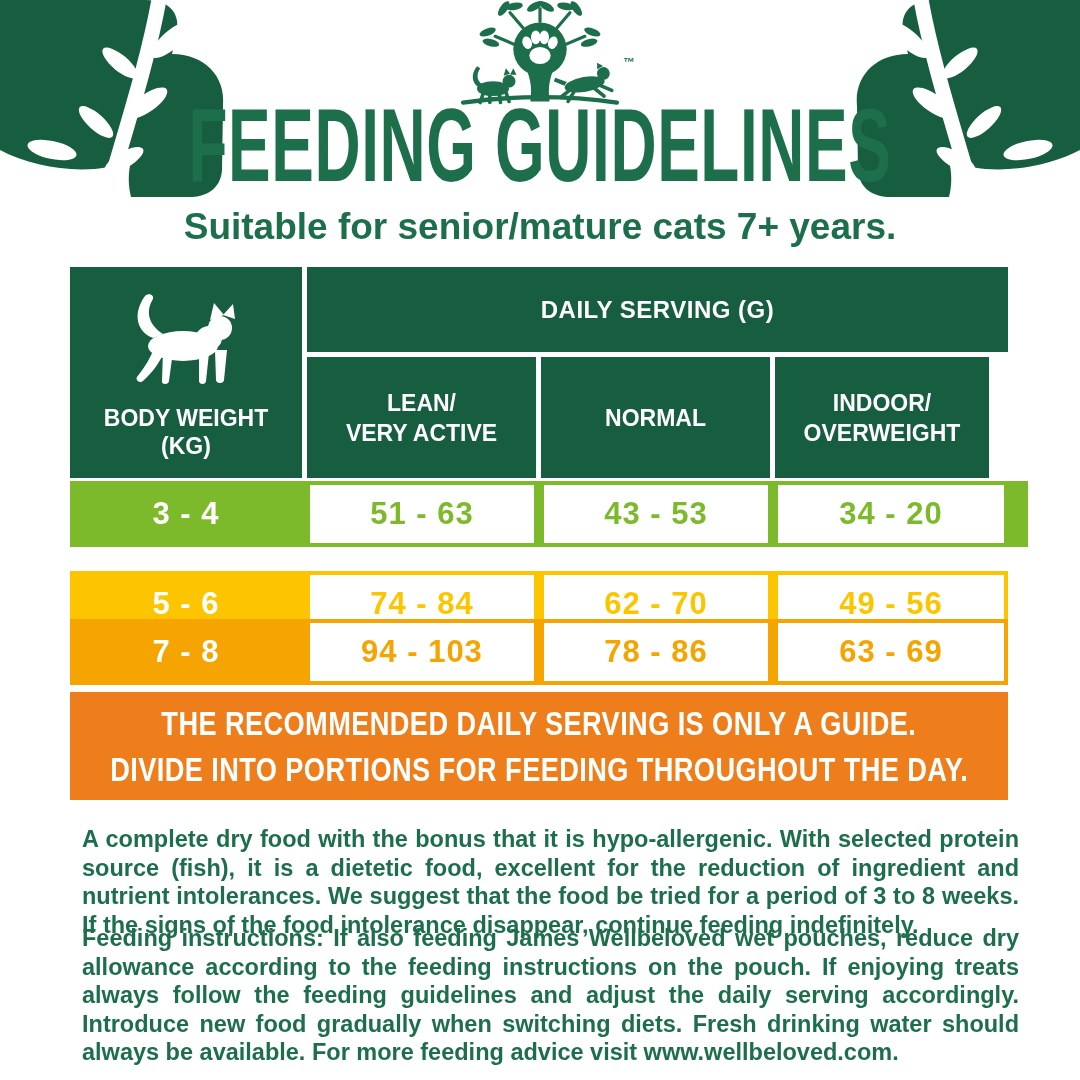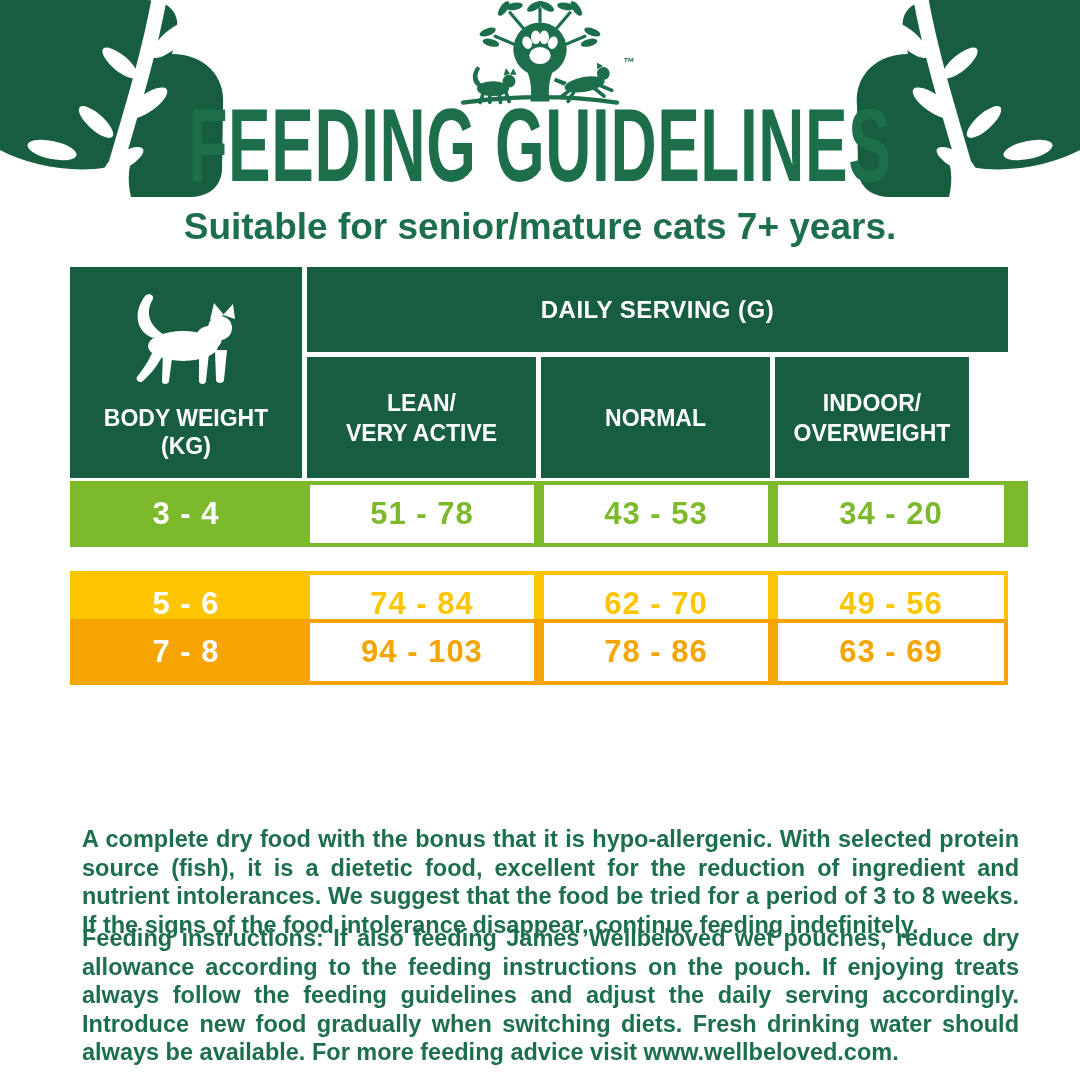--- a/index.html
+++ b/index.html
@@ -25,21 +25,21 @@
     font-size:37px;font-weight:bold;color:#1d6f4c;
   }
   
   .tbl{position:absolute;left:70px;top:267px;width:938px;height:421px;}
   .cell{position:absolute;background:#175d40;color:#fff;display:flex;flex-direction:column;align-items:center;justify-content:center;text-align:center;}
   .c-corner{left:0;top:0;width:232px;height:211px;gap:6px;}
   .c-daily{left:237px;top:0;width:701px;height:85px;font-size:24px;font-weight:bold;letter-spacing:.5px;}
   .c-sub{top:90px;height:121px;font-size:23px;font-weight:bold;line-height:30px;}
   .c-sub1{left:237px;width:229px;}
   .c-sub2{left:471px;width:229px;}
-  .c-sub3{left:705px;width:194px;}
+  .c-sub3{left:705px;width:214px;}
   .bw-label{font-size:23px;font-weight:bold;line-height:28px;}
   .row{position:absolute;left:0;width:938px;height:66px;}
   .row1{top:214px;padding-left:20px;} .row2{top:283px;} .row3{top:352px;}
   .row .wlabel{
     position:absolute;left:0;top:0;width:232px;height:66px;
     display:flex;align-items:center;justify-content:center;
     color:#fff;font-size:31px;font-weight:bold;letter-spacing:1px;
   }
   .row .vcell{
     position:absolute;top:4px;height:58px;background:#fff;
@@ -199,37 +199,41 @@
     <div class="cell c-sub c-sub2">
       <div>NORMAL</div>
     </div>
     <div class="cell c-sub c-sub3">
       <div>INDOOR/</div>
       <div>OVERWEIGHT</div>
     </div>
 
     <div class="row row1" style="background: rgb(124, 186, 43);">
       <div class="wlabel">3 - 4</div>
-      <div class="vcell v1" style="color: rgb(124, 186, 43);">51 - 78</div>
+      <div class="vcell v1" style="color: rgb(124, 186, 43);">51 - 63</div>
       <div class="vcell v2" style="color: rgb(124, 186, 43);">43 - 53</div>
       <div class="vcell v3" style="color: rgb(124, 186, 43);">34 - 20</div>
     </div>
 
     <div class="row row2" style="background: rgb(253, 197, 0); margin-top: 21px;">
       <div class="wlabel">5 - 6</div>
       <div class="vcell v1" style="color: rgb(253, 197, 0);">74 - 84</div>
       <div class="vcell v2" style="color: rgb(253, 197, 0);">62 - 70</div>
       <div class="vcell v3" style="color: rgb(253, 197, 0);">49 - 56</div>
     </div>
 
     <div class="row row3" style="background: rgb(246, 164, 2);">
       <div class="wlabel">7 - 8</div>
       <div class="vcell v1" style="color: rgb(246, 164, 2);">94 - 103</div>
       <div class="vcell v2" style="color: rgb(246, 164, 2);">78 - 86</div>
       <div class="vcell v3" style="color: rgb(246, 164, 2);">63 - 69</div>
     </div>
   </div>
 
+  <div class="banner">
+    <div>THE RECOMMENDED DAILY SERVING IS ONLY A GUIDE.</div>
+    <div>DIVIDE INTO PORTIONS FOR FEEDING THROUGHOUT THE DAY.</div>
+  </div>
 
   <p class="note note1">A complete dry food with the bonus that it is hypo-allergenic. With selected protein source (fish), it is a dietetic food, excellent for the reduction of ingredient and nutrient intolerances. We suggest that the food be tried for a period of 3 to 8 weeks. If the signs of the food intolerance disappear, continue feeding indefinitely.</p>
   <p class="note note2">Feeding instructions: If also feeding James Wellbeloved wet pouches, reduce dry allowance according to the feeding instructions on the pouch. If enjoying treats always follow the feeding guidelines and adjust the daily serving accordingly. Introduce new food gradually when switching diets. Fresh drinking water should always be available. For more feeding advice visit www.wellbeloved.com.</p>
 
 </div>
 
 </body></html>

